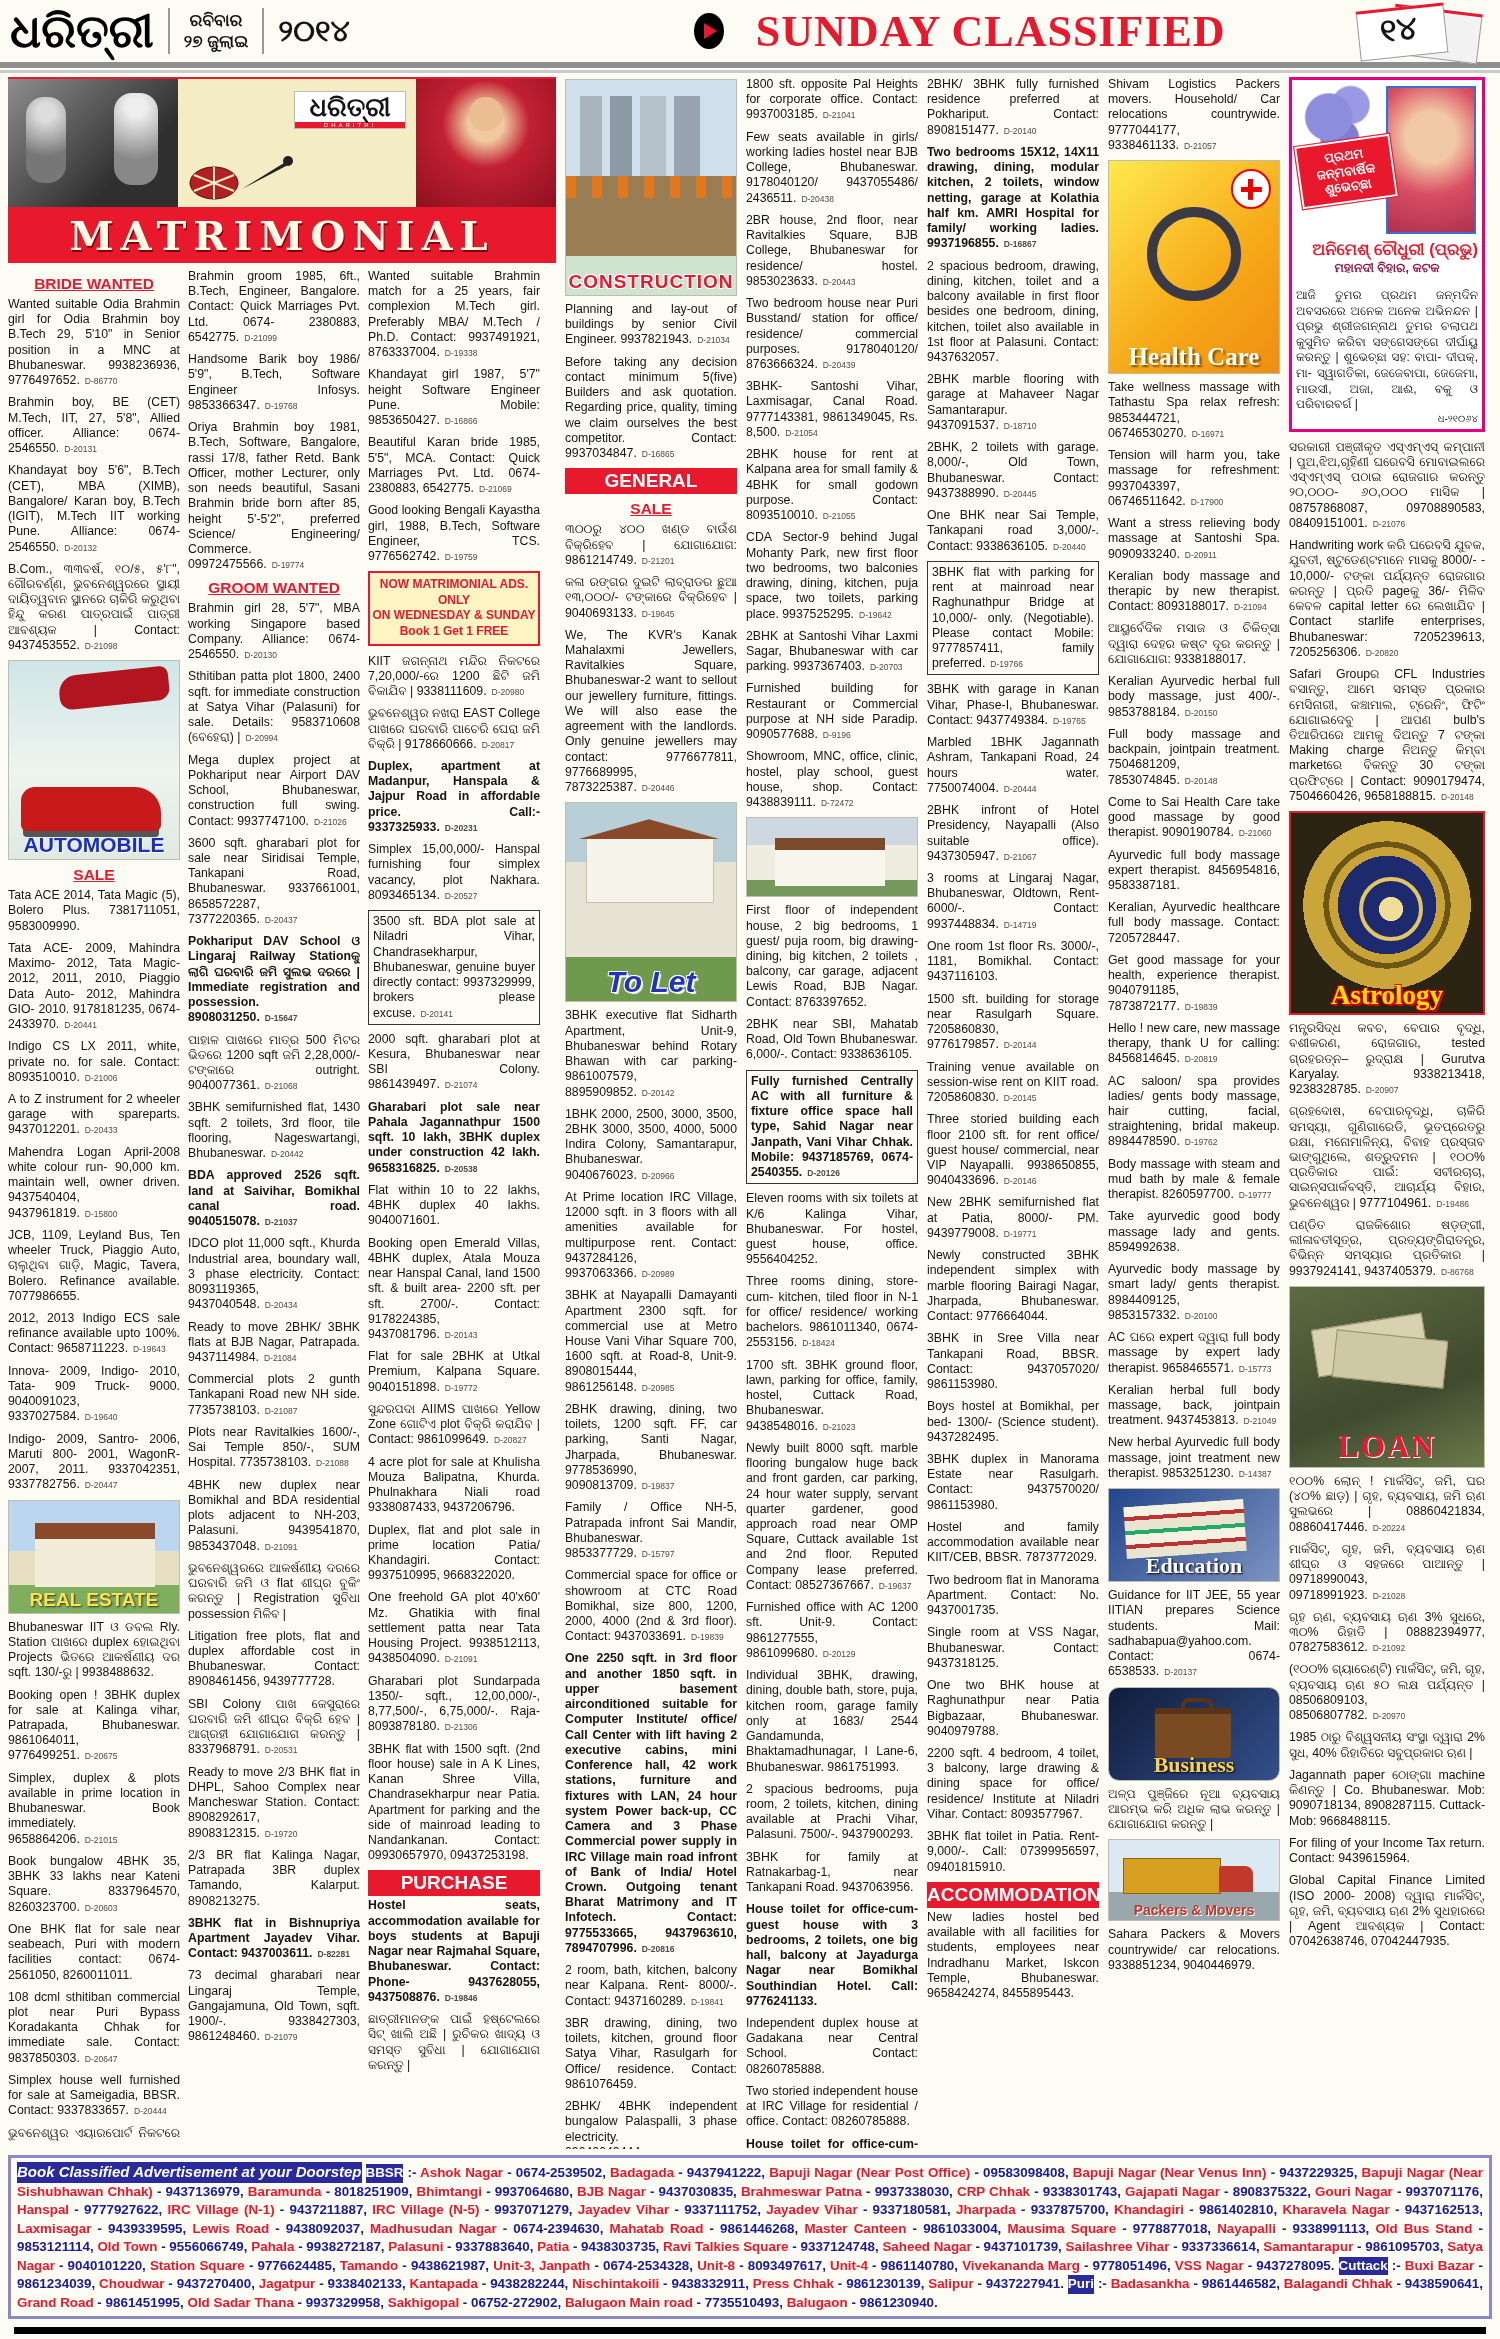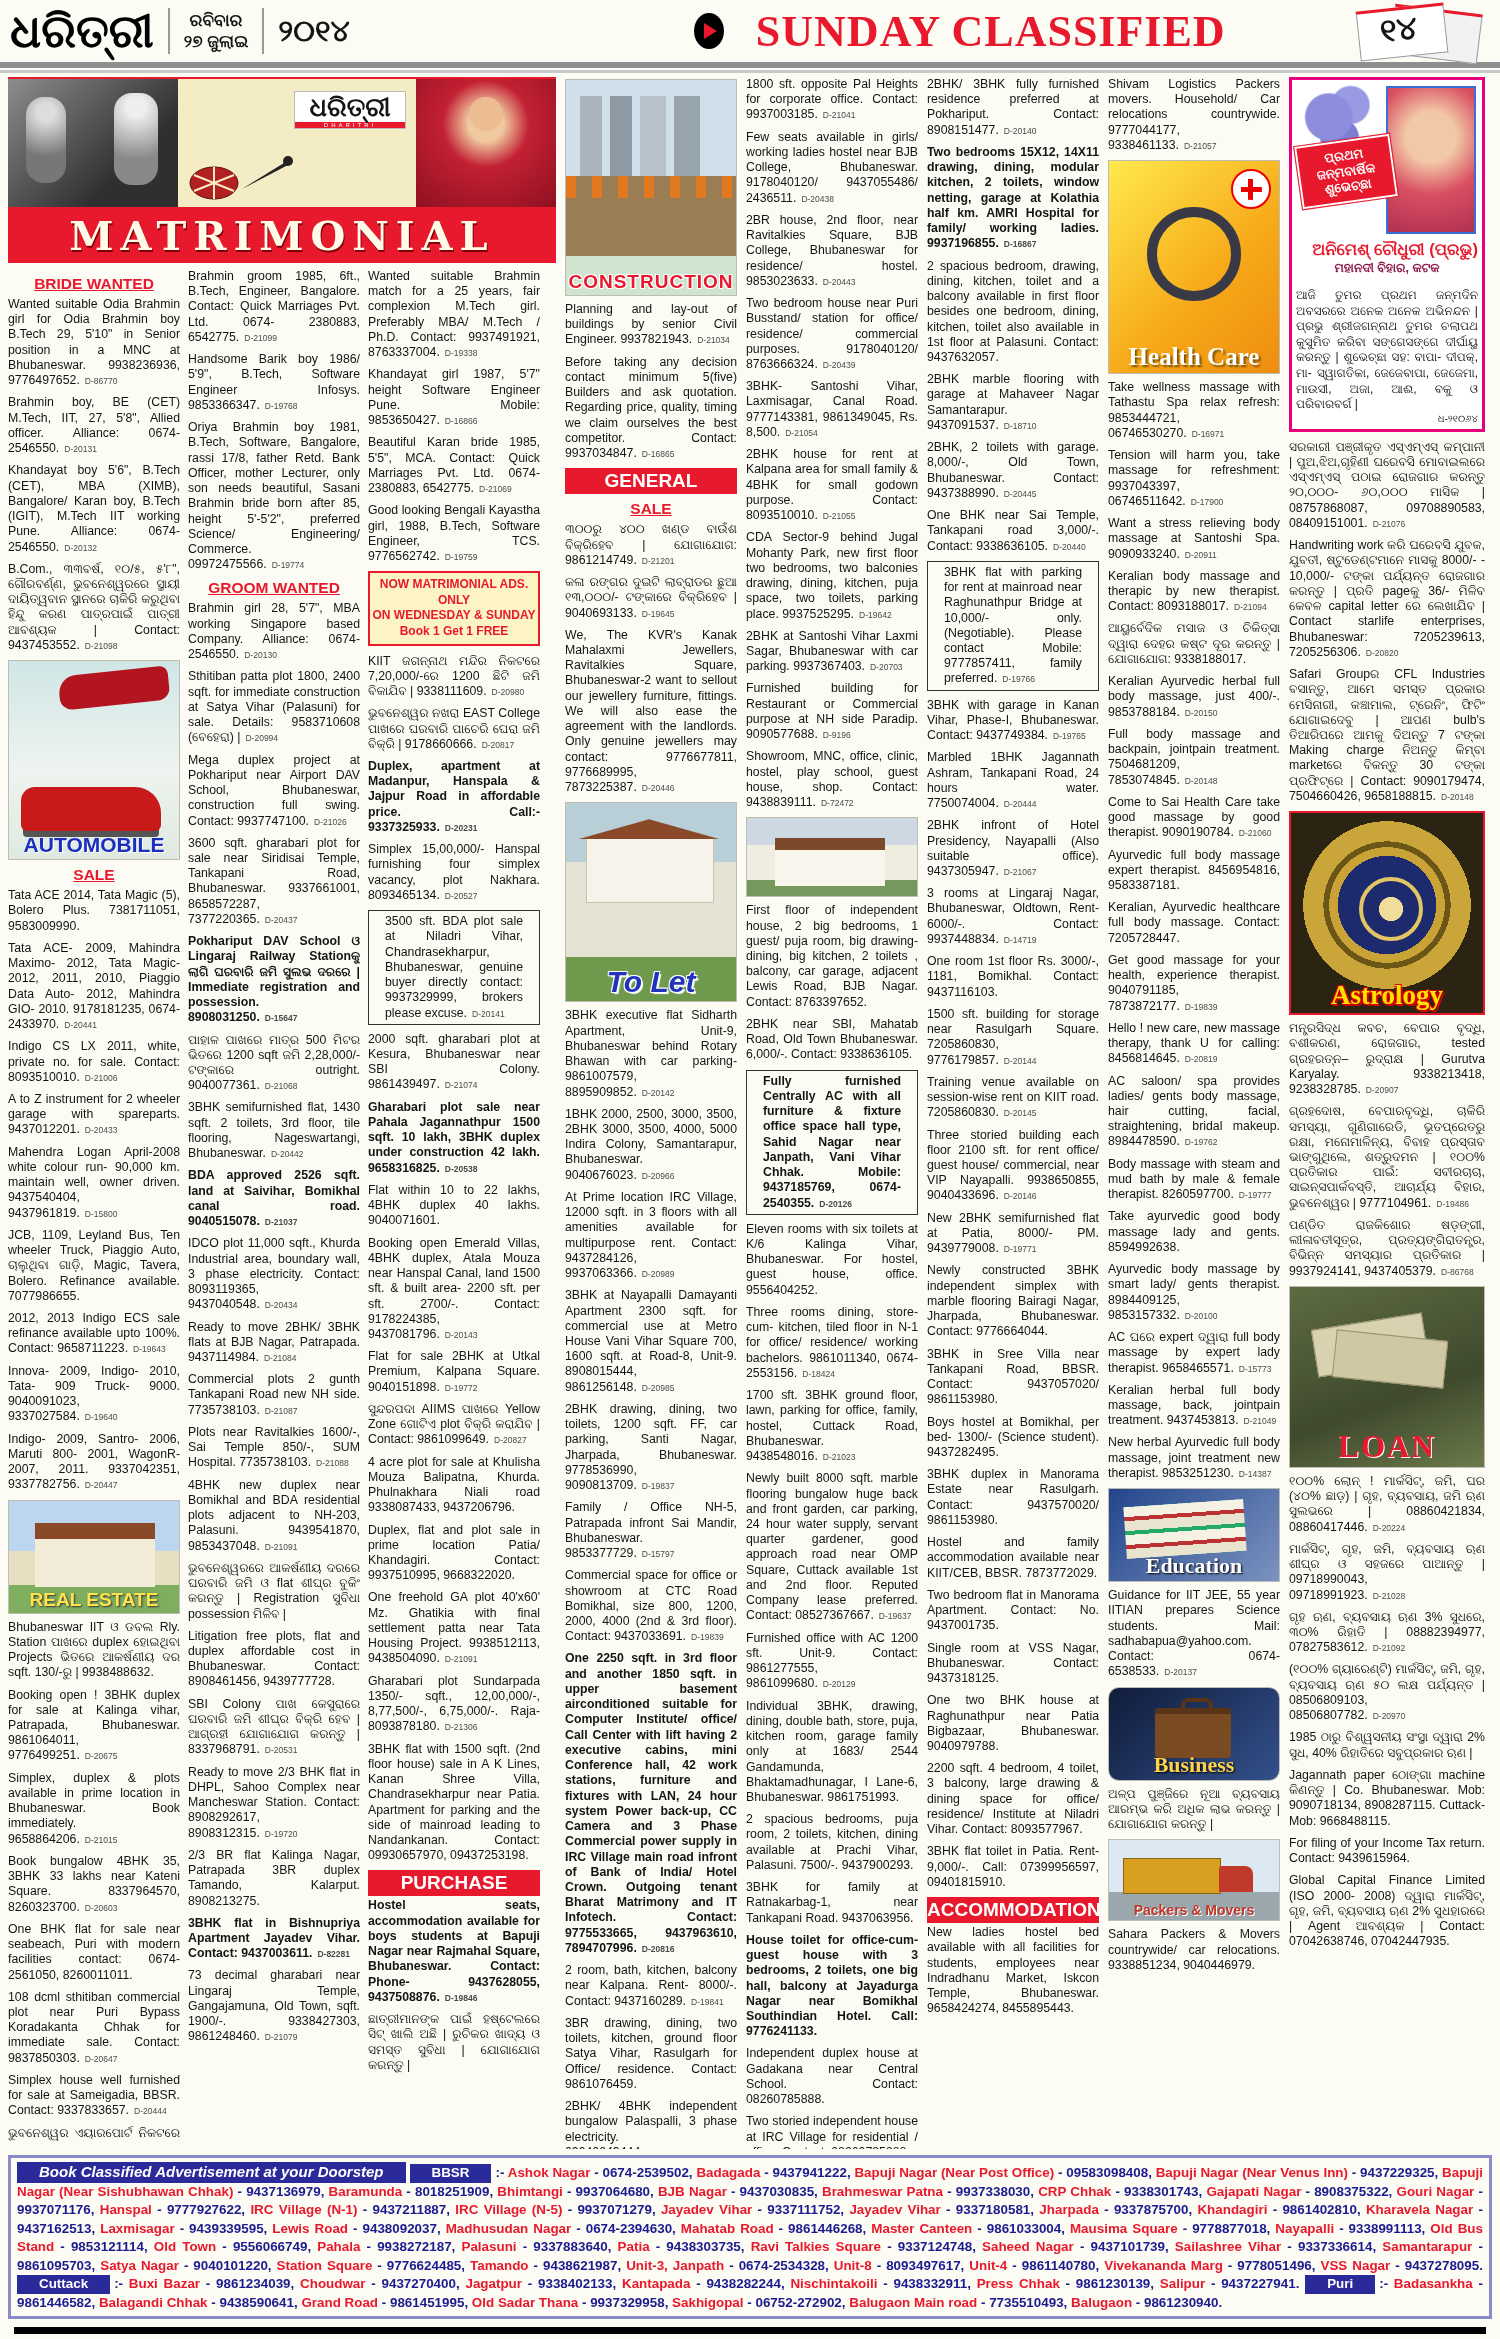--- a/index.html
+++ b/index.html
@@ -41,21 +41,21 @@
   .matri-red{height:56px;background:#e8192c;color:#fffbe8;display:flex;align-items:center;justify-content:center;
         font-family:"DejaVu Serif",serif;font-weight:bold;font-size:40px;letter-spacing:7px;text-shadow:1px 2px 0 #7d0005;}
   .mcols{display:flex;gap:8px;margin-top:6px;}
   .mcols .col{height:1872px;}
   
   .sec-h{color:#e8192c;font-weight:bold;font-size:15.5px;text-align:center;text-decoration:underline;margin:6px 0 4px;}
   .sec-b{background:#e8192c;color:#fff;font-weight:bold;font-size:19px;text-align:center;padding:2px 0;margin:6px 0 2px;}
   .ad{font-size:12.3px;line-height:1.24;text-align:justify;margin:0 0 7px;}
   .ad .code{font-size:8.5px;color:#4a4a4a;margin-left:5px;white-space:nowrap;}
   .ad.bold{font-weight:bold;}
-  .ad.boxed{border:1.5px solid #333;padding:3px 16px;}
+  .ad.boxed{border:1.5px solid #333;padding:3px 4px;}
   .promo{border:2px solid #e8192c;background:#fdf4c3;color:#e8192c;font-weight:bold;font-size:12px;
          text-align:center;line-height:1.3;padding:4px 2px;margin:2px 0 8px;}
   
   .imgbox{position:relative;margin:2px 0 6px;overflow:hidden;border:1px solid #bdbdb2;}
   .imglabel{position:absolute;left:0;right:0;bottom:2px;text-align:center;font-weight:bold;}
   .im-automobile{background:linear-gradient(180deg,#cfe6e6,#eef4ef 55%,#dfe9e2);}
   .im-automobile::before{content:"";position:absolute;left:12px;bottom:28px;width:140px;height:44px;background:#c81a1a;border-radius:14px 26px 6px 6px;box-shadow:0 8px 0 -2px #555;}
   .im-automobile::after{content:"";position:absolute;right:10px;top:10px;width:110px;height:34px;background:#b21420;border-radius:18px 8px 12px 12px;transform:rotate(-6deg);}
   .lb-automobile{color:#1b2fbf;font-size:21px;text-shadow:1px 1px 0 #fff;}
   .im-realestate{background:linear-gradient(180deg,#bcd6ef 45%,#e8dfc2 45% 75%,#7fae5f 75%);}
@@ -103,21 +103,21 @@
   .bday .top{height:150px;position:relative;background:radial-gradient(circle at 18% 22%,#8d8ddd 0 12%,transparent 13%),radial-gradient(circle at 30% 14%,#9a9ae4 0 10%,transparent 11%),radial-gradient(circle at 24% 36%,#7d7dd4 0 11%,transparent 12%),radial-gradient(circle at 44% 42%,#f0a0a0 0 8%,transparent 9%),#fff;}
   .bday .photo{position:absolute;right:2px;top:2px;width:86px;height:144px;border:2px solid #3a6fd8;background:radial-gradient(circle at 50% 34%,#f2c9a6 0 24%,#d94f63 55%,#b03050);}
   .bday .badge{position:absolute;left:2px;top:56px;width:88px;background:#e8192c;color:#fff;font-weight:bold;
         font-size:13px;text-align:center;line-height:1.2;transform:rotate(-8deg);padding:6px 2px;border:2px solid #fff;outline:1px solid #e8192c;}
   .bday .nm{color:#e8192c;font-weight:bold;font-size:16.5px;text-align:right;margin-top:6px;}
   .bday .pl{color:#8e1a4a;font-weight:bold;font-size:12.5px;text-align:center;margin:2px 0 4px;}
   .bday .msg{font-size:12px;line-height:1.3;text-align:justify;margin-top:12px;}
   .bday .cd{font-size:10px;text-align:right;}
   
   .footer{margin:6px 8px 0;border:3px solid #8a8acb;padding:4px 6px;font-size:13.4px;line-height:1.38;font-weight:bold;text-align:justify;}
-  .chip{background:#2a2a9b;color:#fff;padding:0 22px;margin:0 4px 0 0;display:inline-block;}
+  .chip{background:#2a2a9b;color:#fff;padding:0 0;margin:0 4px 0 0;display:inline-block;}
   .chip.promo-chip{font-style:italic;font-size:15px;}
   .fp{color:#e8192c;}
   .fn{color:#1b1b8f;}
   .fsep{color:#1b1b8f;font-weight:bold;}
   .pressbar{height:7px;background:#000;margin:8px 14px 0;}
 </style>
 </head>
 <body>
 
 <div class="page">

